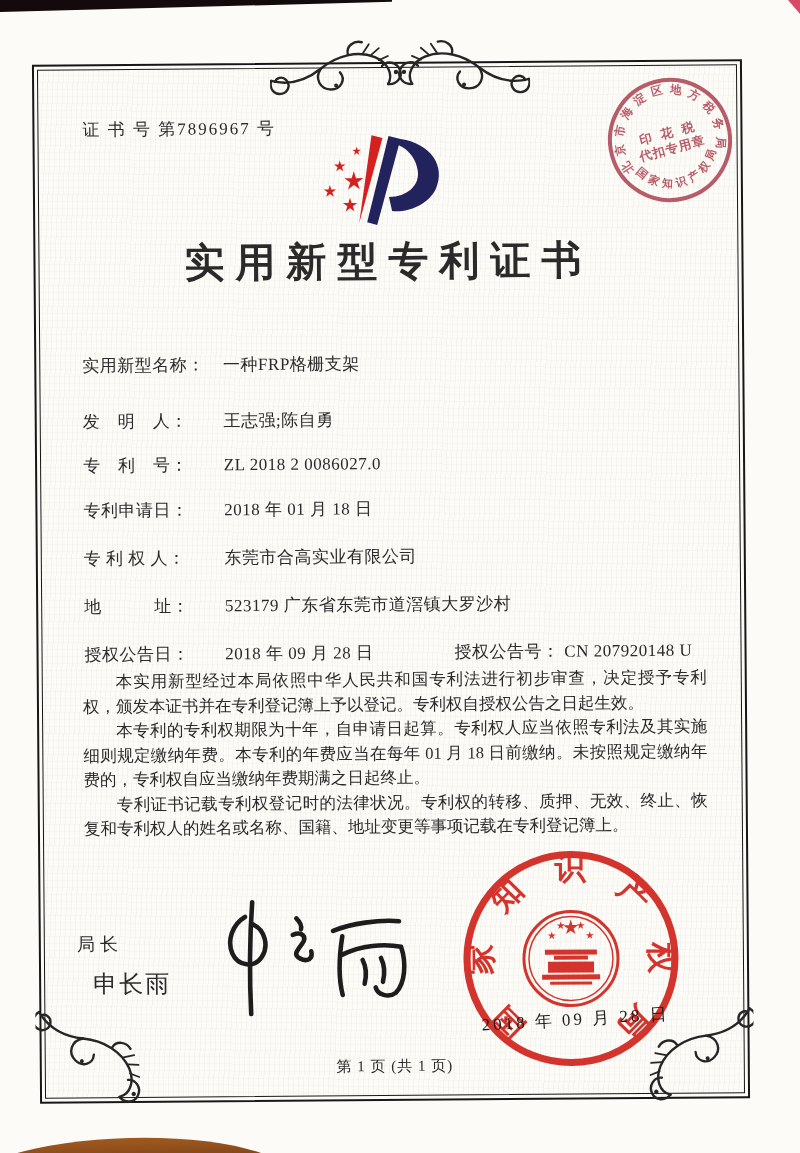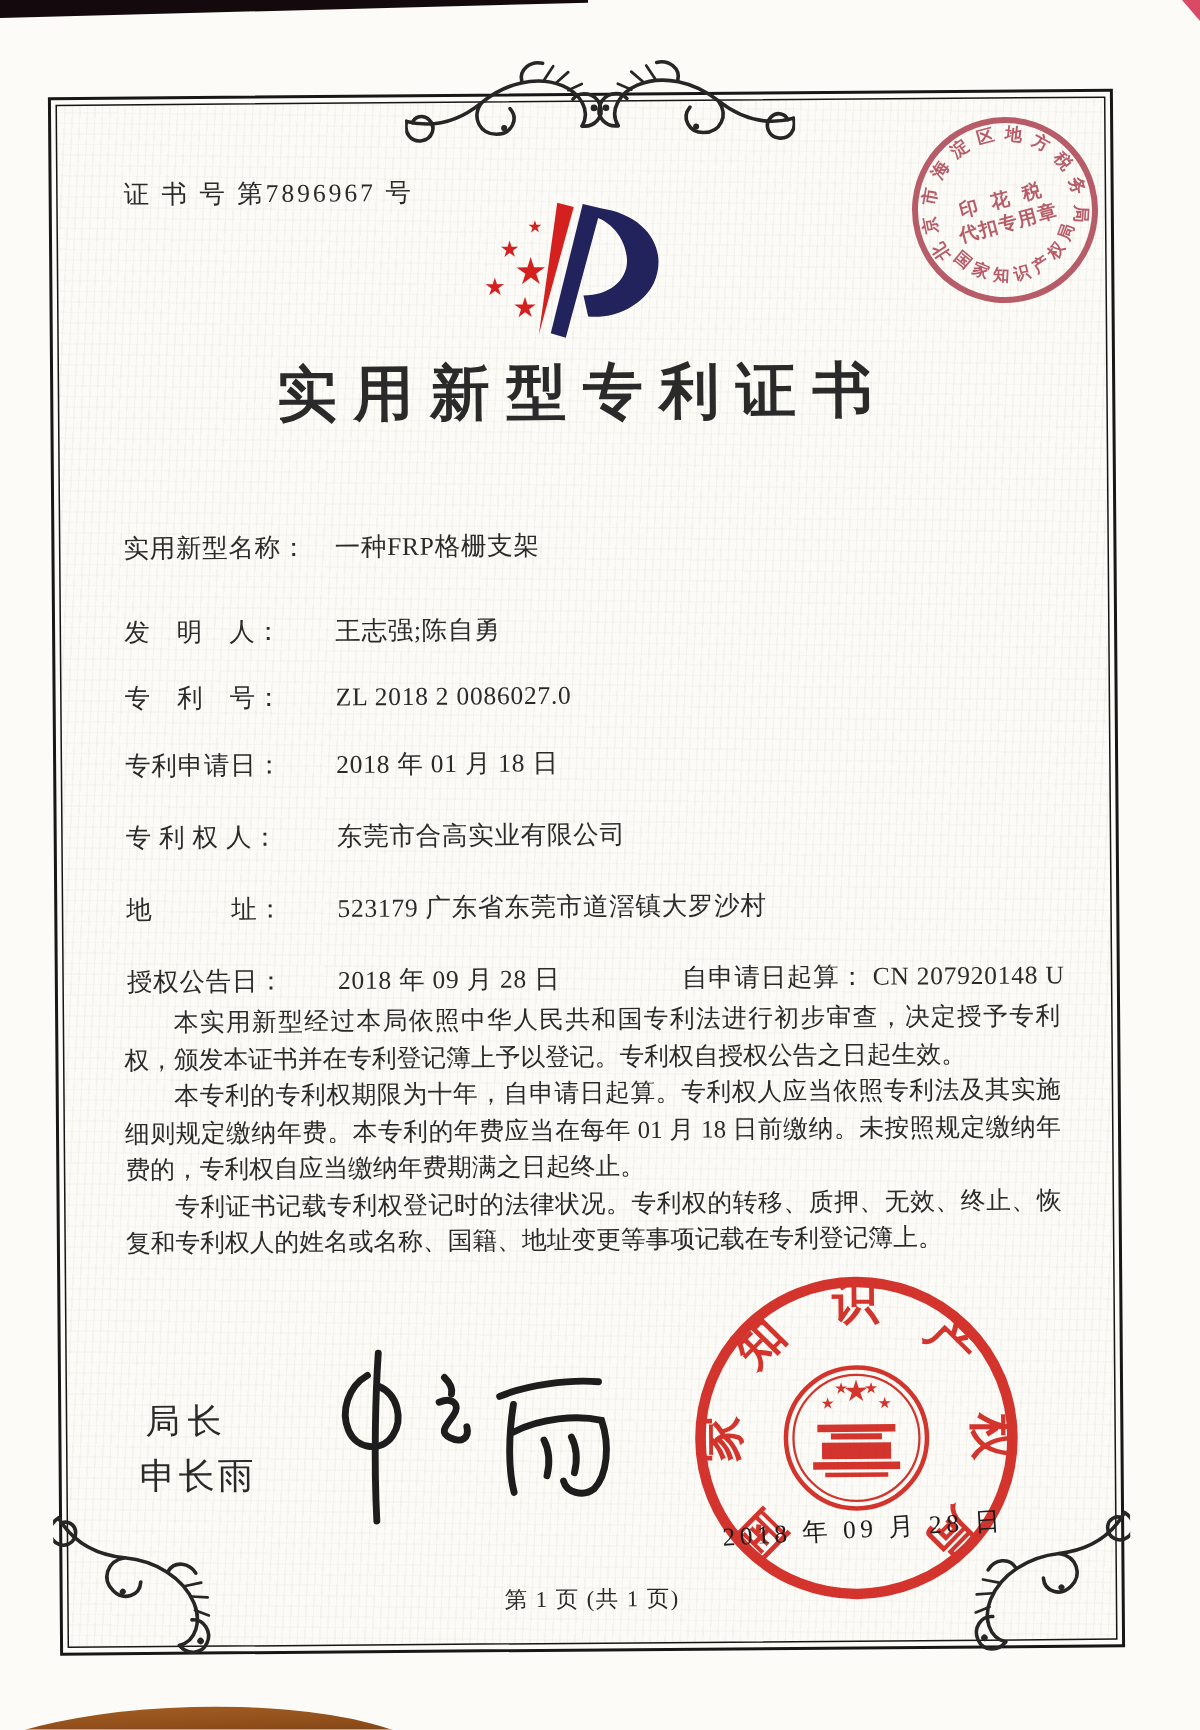--- a/index.html
+++ b/index.html
@@ -29,21 +29,21 @@
   
   .cert-no{position:absolute;left:48px;top:52px;font-size:17px;letter-spacing:2px;white-space:nowrap;}
   .logo{position:absolute;left:245px;top:69px;}
   .title{position:absolute;left:0;right:0;top:170px;text-align:center;
     font-size:40px;font-weight:bold;letter-spacing:11px;white-space:nowrap;}
   .frow{position:absolute;left:46px;font-size:17px;white-space:nowrap;letter-spacing:.5px;}
   .frow .lbl{display:inline-block;min-width:136px;}
   .grant-right{position:absolute;left:416px;top:577px;font-size:17px;white-space:nowrap;letter-spacing:.5px;}
   .paras{position:absolute;left:44px;right:38px;top:604px;font-size:16.5px;line-height:24.5px;text-align:justify;}
   .paras p{margin:0;text-indent:2em;}
-  .signer-role{position:absolute;left:56px;top:866px;font-size:23px;letter-spacing:5px;}
+  .signer-role{position:absolute;left:36px;top:866px;font-size:18px;letter-spacing:5px;}
   .signer-name{position:absolute;left:52px;top:902px;font-size:24px;letter-spacing:2px;}
   .signature{position:absolute;left:164px;top:828px;}
   .seal{position:absolute;left:415px;top:781px;opacity:.92;}
   .seal-date{position:absolute;left:440px;top:944px;width:240px;font-size:17px;letter-spacing:3px;
     transform:rotate(-3deg);color:#1c1c1c;white-space:nowrap;}
   .footer{position:absolute;left:0;right:0;top:993px;text-align:center;font-size:15px;letter-spacing:1px;}
   .tax-stamp{position:absolute;left:604px;top:74px;transform:rotate(-15deg);opacity:.82;}
   .orn-top{position:absolute;left:236px;top:-35px;}
   .orn-bl{position:absolute;left:-6px;top:926px;}
   .orn-br{position:absolute;left:600px;top:928px;}
@@ -134,21 +134,21 @@
   </div>
   <div class="frow" style="top:529px">
     <span class="lbl">地　　　址：</span>
     <span class="val">523179 广东省东莞市道滘镇大罗沙村</span>
   </div>
   <div class="frow" style="top:577px">
     <span class="lbl">授权公告日：</span>
     <span class="val">2018 年 09 月 28 日</span>
   </div>
   <div class="grant-right">
-    <span class="lbl" style="min-width:0">自申请日起算：</span>
+    <span class="lbl" style="min-width:0">授权公告号：</span>
     <span class="val">CN 207920148 U</span>
   </div>
 
   <div class="paras">
     <p>本实用新型经过本局依照中华人民共和国专利法进行初步审查，决定授予专利权，颁发本证书并在专利登记簿上予以登记。专利权自授权公告之日起生效。</p>
     <p>本专利的专利权期限为十年，自申请日起算。专利权人应当依照专利法及其实施细则规定缴纳年费。本专利的年费应当在每年 01 月 18 日前缴纳。未按照规定缴纳年费的，专利权自应当缴纳年费期满之日起终止。</p>
     <p>专利证书记载专利权登记时的法律状况。专利权的转移、质押、无效、终止、恢复和专利权人的姓名或名称、国籍、地址变更等事项记载在专利登记簿上。</p>
   </div>
 
   <div class="signer-role">局长</div>

